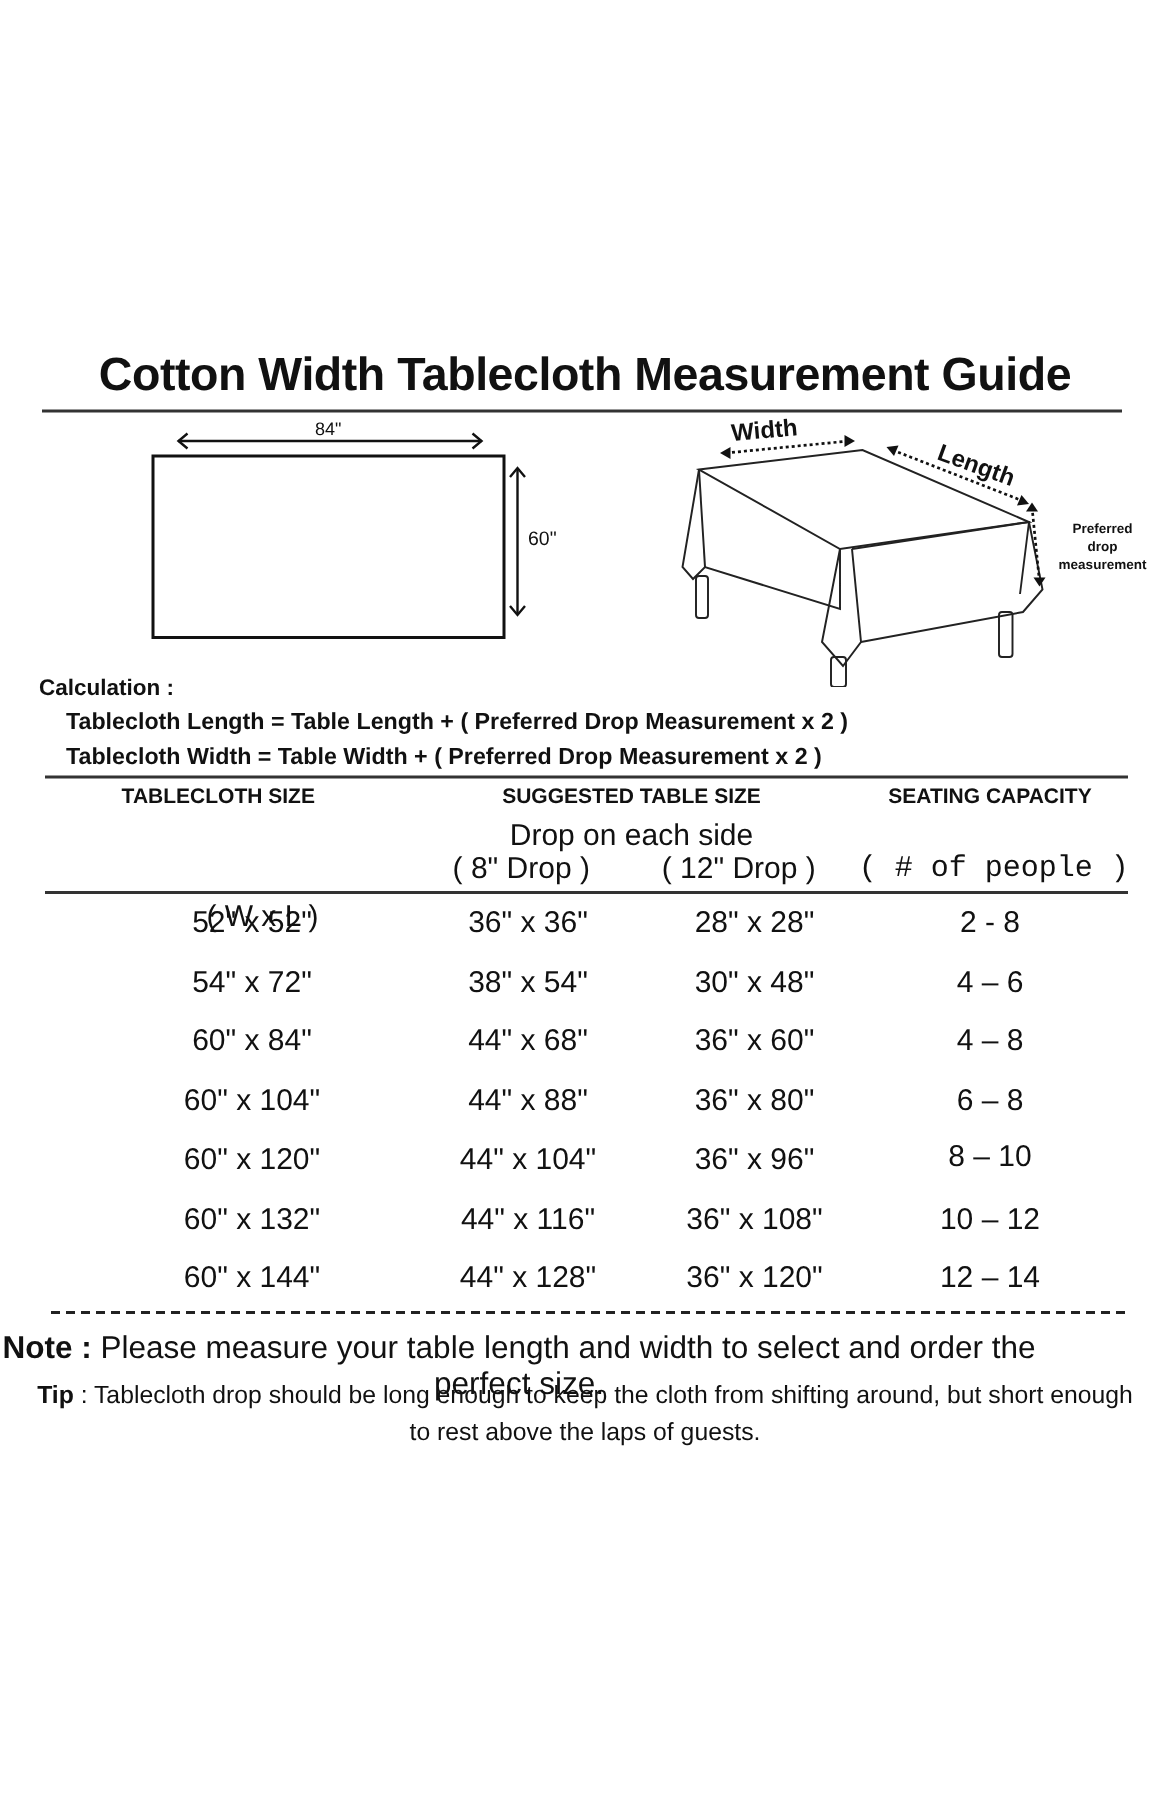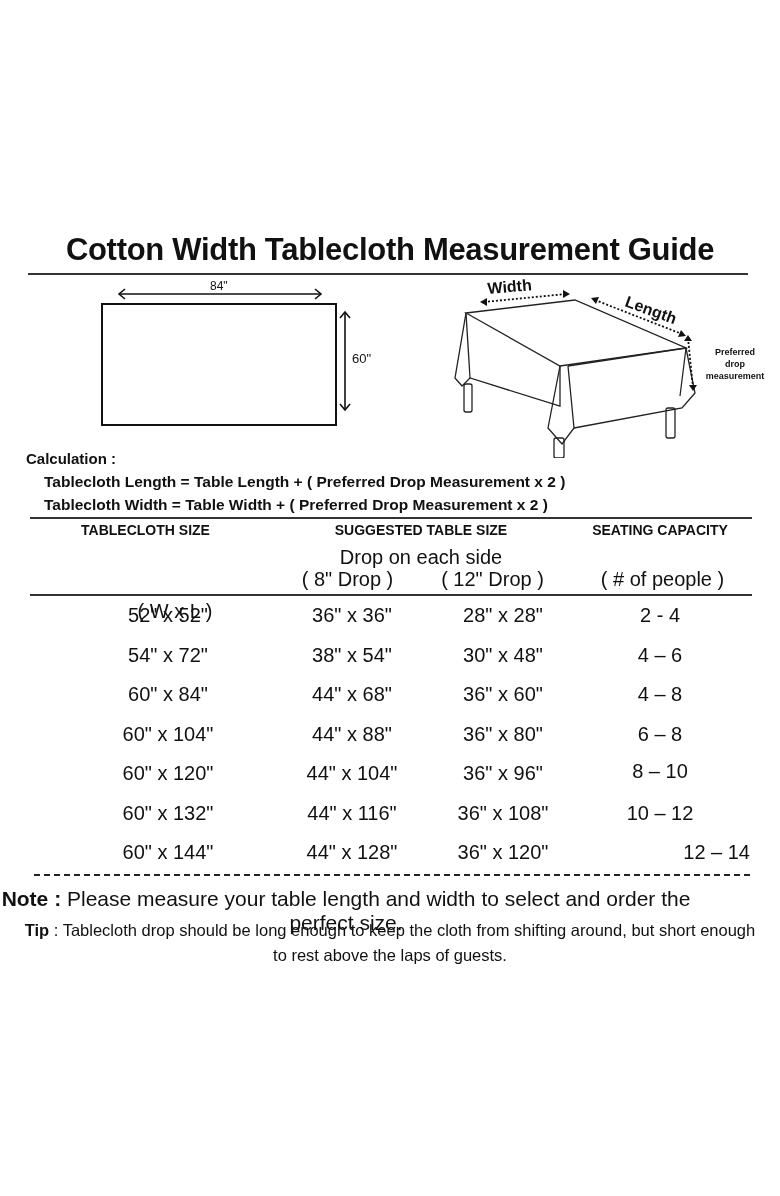--- a/index.html
+++ b/index.html
@@ -93,29 +93,29 @@
 
 <div class="abs rule rule1"></div>
 
 <div class="abs hdr" style="left:48px;width:195px;">TABLECLOTH SIZE</div>
 <div class="abs hdr" style="left:296px;width:250px;">SUGGESTED TABLE SIZE</div>
 <div class="abs hdr" style="left:560px;width:200px;">SEATING CAPACITY</div>
 <div class="abs sub" style="left:296px;width:250px;top:546px;">Drop on each side</div>
 <div class="abs sub" style="left:90px;width:170px;top:568px;margin-top:32px;">( W x L )</div>
 <div class="abs sub" style="left:280px;width:135px;top:568px;">( 8" Drop )</div>
 <div class="abs sub" style="left:425px;width:135px;top:568px;">( 12" Drop )</div>
-<div class="abs sub" style="left:565px;width:195px;top:568px;">( # of people )</div>
+<div class="abs sub" style="left:565px;width:195px;top:568px;font-family:Liberation Mono, monospace;">( # of people )</div>
 
 <div class="abs rule rule2"></div>
 
 <div>
   <div class="abs cell c1" style="top:604px;">52" x 52"</div>
   <div class="abs cell c2" style="top:604px;">36" x 36"</div>
   <div class="abs cell c3" style="top:604px;">28" x 28"</div>
-  <div class="abs cell c4" style="top:604px;">2 - 4</div>
+  <div class="abs cell c4" style="top:604px;">2 - 8</div>
 </div>
 <div>
   <div class="abs cell c1" style="top:644px;">54" x 72"</div>
   <div class="abs cell c2" style="top:644px;">38" x 54"</div>
   <div class="abs cell c3" style="top:644px;">30" x 48"</div>
   <div class="abs cell c4" style="top:644px;">4 – 6</div>
 </div>
 <div>
   <div class="abs cell c1" style="top:683px;">60" x 84"</div>
   <div class="abs cell c2" style="top:683px;">44" x 68"</div>
@@ -137,19 +137,19 @@
 <div>
   <div class="abs cell c1" style="top:802px;">60" x 132"</div>
   <div class="abs cell c2" style="top:802px;">44" x 116"</div>
   <div class="abs cell c3" style="top:802px;">36" x 108"</div>
   <div class="abs cell c4" style="top:802px;">10 – 12</div>
 </div>
 <div>
   <div class="abs cell c1" style="top:841px;">60" x 144"</div>
   <div class="abs cell c2" style="top:841px;">44" x 128"</div>
   <div class="abs cell c3" style="top:841px;">36" x 120"</div>
-  <div class="abs cell c4" style="top:841px;text-align:right;">12 – 14</div>
+  <div class="abs cell c4" style="top:841px;">12 – 14</div>
 </div>
 
 <div class="abs dash" style="top:874px;"></div>
 
 <div class="abs note"><b>Note :</b><span> Please measure your table length and width to select and order the perfect size.</span></div>
 <div class="abs tip" style="padding:0 20px;box-sizing:border-box;"><b>Tip</b><span> : Tablecloth drop should be long enough to keep the cloth from shifting around, but short enough to rest above the laps of guests.</span></div>
 
 </body></html>

